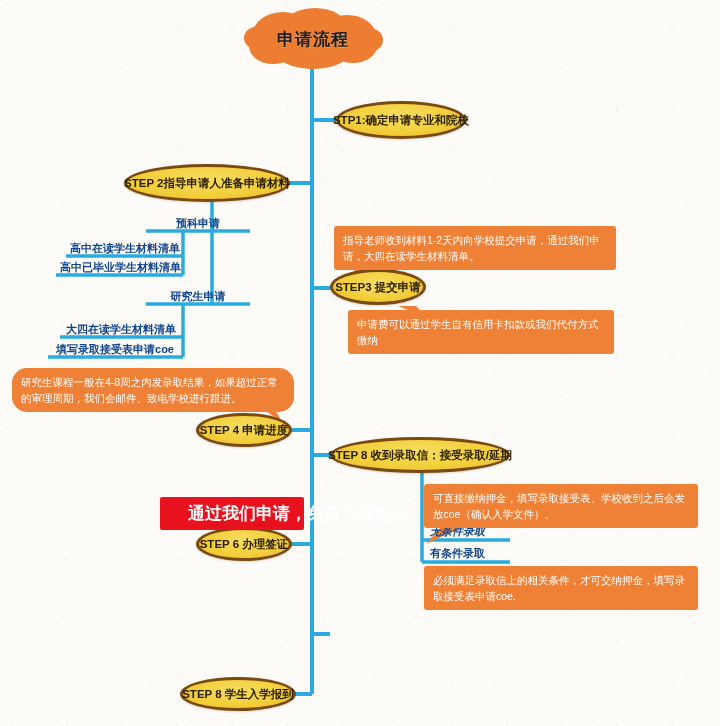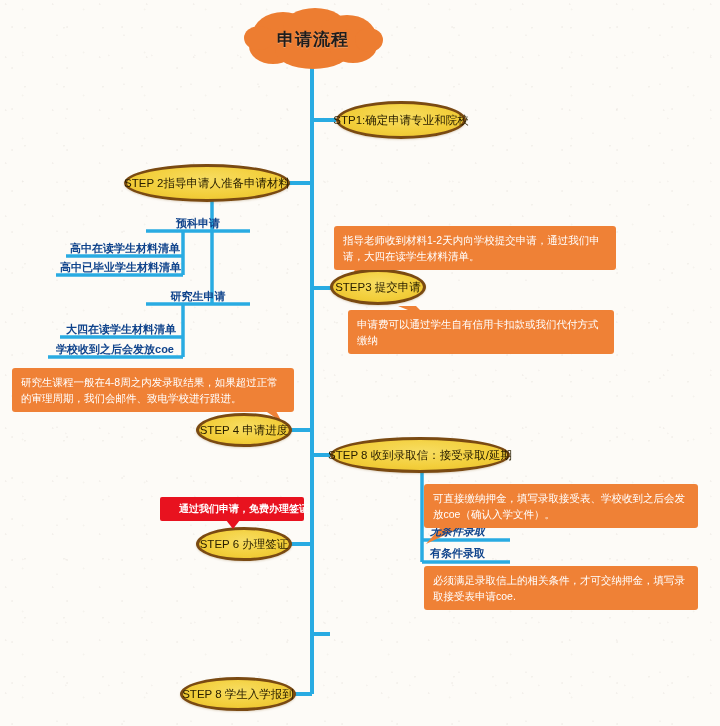--- a/index.html
+++ b/index.html
@@ -72,21 +72,21 @@
     position: absolute;
     box-sizing: border-box;
     border: 3px solid #7a4a12;
     border-radius: 50%;
     background: radial-gradient(ellipse at 50% 38%, #f7dd62 0%, #f3cf3c 55%, #e9bf2a 100%);
     display: flex;
     align-items: center;
     justify-content: center;
     color: #2b2000;
     font-size: 11.5px;
-    font-weight: normal;
+    font-weight: bold;
     white-space: nowrap;
     box-shadow: 0 1px 2px rgba(120,80,20,0.2);
   }
 
   
   .note {
     position: absolute;
     box-sizing: border-box;
     background: #ef8136;
     color: #ffffff;
@@ -96,23 +96,23 @@
     border-radius: 3px;
   }
   .note.two-line { line-height: 16px; }
 
   
   .banner {
     position: absolute;
     box-sizing: border-box;
     background: #e8121f;
     color: #ffffff;
-    font-size: 10px;
-    font-weight: bold;
-    padding: 5px 19px;
+    font-size: 17px;
+    font-weight: bold;
+    padding: 5px 28px;
     border-radius: 2px;
     white-space: nowrap;
     text-align: center;
   }
   .banner-tail {
     position: absolute;
     width: 0; height: 0;
     border-left: 7px solid transparent;
     border-right: 7px solid transparent;
     border-top: 9px solid #e8121f;
@@ -217,31 +217,31 @@
   <div class="blue-label" style="left:156px; top:216px; width:84px;">预科申请</div>
 
   <div class="blue-label" style="left:156px; top:289px; width:84px;">研究生申请</div>
 
   <div class="blue-label" style="left:70px; top:241px; width:110px;">高中在读学生材料清单</div>
 
   <div class="blue-label" style="left:60px; top:260px; width:120px;">高中已毕业学生材料清单</div>
 
   <div class="blue-label" style="left:64px; top:322px; width:114px;">大四在读学生材料清单</div>
 
-  <div class="blue-label" style="left:50px; top:342px; width:130px;">学校收到之后会发放coe</div>
+  <div class="blue-label" style="left:50px; top:342px; width:130px;">填写录取接受表申请coe</div>
 
   <div class="blue-label" style="left:430px; top:524px; width:80px; text-align:left;font-style:italic;">无条件录取</div>
 
   <div class="blue-label" style="left:430px; top:546px; width:80px; text-align:left;">有条件录取</div>
 
   <div class="note two-line" style="left:334px; top:226px; width:282px;">指导老师收到材料1-2天内向学校提交申请，通过我们申请，大四在读学生材料清单。</div>
 
   <div class="note" style="left:348px; top:310px; width:266px;">申请费可以通过学生自有信用卡扣款或我们代付方式缴纳</div>
 
-  <div class="note two-line" style="left:12px; top:368px; width:282px;">研究生课程一般在4-8周之内发录取结果，如果超过正常的审理周期，我们会邮件、致电学校进行跟进。</div>
+  <div class="note two-line" style="left:12px; top:368px; width:282px;border-radius:15px;">研究生课程一般在4-8周之内发录取结果，如果超过正常的审理周期，我们会邮件、致电学校进行跟进。</div>
 
   <div class="note two-line" style="left:424px; top:484px; width:274px;">可直接缴纳押金，填写录取接受表、学校收到之后会发放coe（确认入学文件）。</div>
 
   <div class="note two-line" style="left:424px; top:566px; width:274px;">必须满足录取信上的相关条件，才可交纳押金，填写录取接受表申请coe.</div>
 
   <div class="banner" style="left:160px; top:497px; width:144px;">通过我们申请，免费办理签证</div>
   <div class="banner-tail" style="left:226px; top:520px;"></div>
 
 </div>
 

